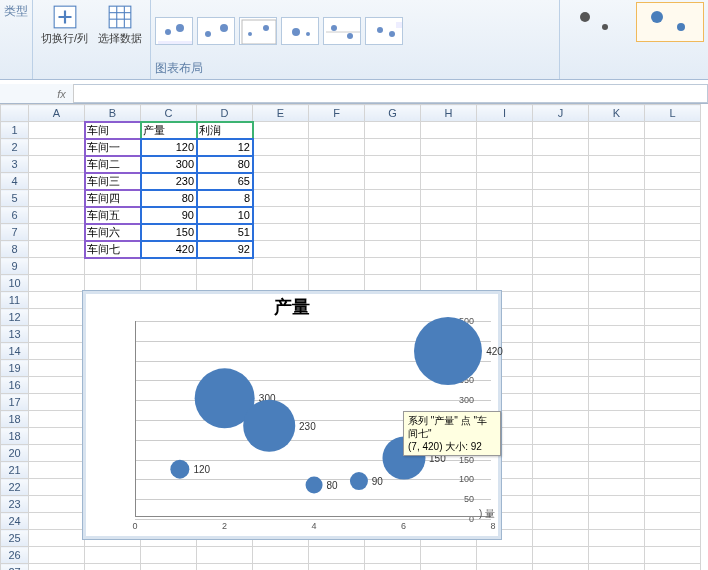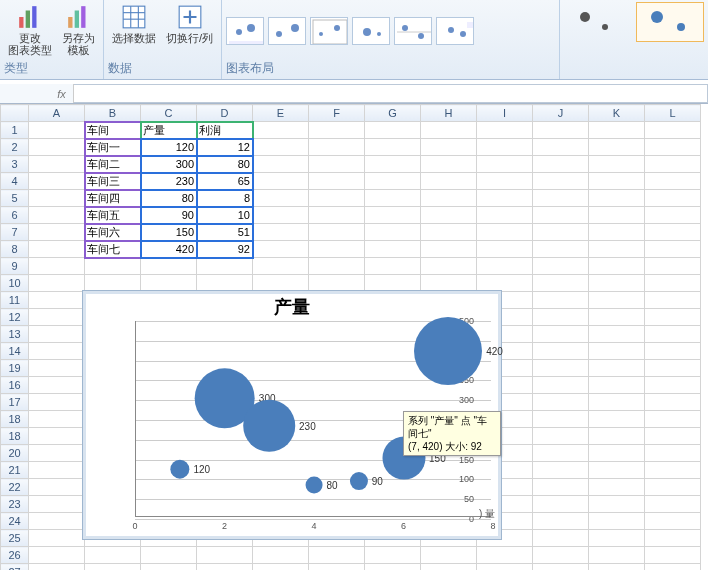--- a/index.html
+++ b/index.html
@@ -57,72 +57,47 @@
   .axis-line { position: absolute; background: #888; }
   
   .tooltip { position: absolute; background: #ffffe1; border: 1px solid #999; font-size: 10px; padding: 2px 4px; line-height: 13px; box-shadow: 1px 1px 2px rgba(0,0,0,0.2); }
   .leg { position:absolute; right:6px; bottom:18px; font-size:10px; color:#555;}
 </style>
 </head>
 <body>
 
 <div class="ribbon">
   <div class="ribbon-group">
+    <div class="ribbon-label">类型</div>
+  </div>
+
+  <div class="ribbon-group">
     <div class="ribbon-group-btns">
       <div class="ribbon-btn">
         <div class="ribbon-icon">
           <svg viewBox="0 0 24 24">
-              <rect x="2" y="12" width="4" height="10" fill="#e06060"></rect>
-              <rect x="8" y="6" width="4" height="16" fill="#60a060"></rect>
-              <rect x="14" y="2" width="4" height="20" fill="#6060e0"></rect>
+              <rect x="2" y="2" width="20" height="20" fill="#fff" stroke="#5080c0"></rect>
+              <path d="M6 12 L18 12 M12 6 L12 18" stroke="#5080c0" stroke-width="2"></path>
             </svg>
         </div>
-        <span style="white-space: pre-line;">更改
-图表类型</span>
+        <span>切换行/列</span>
       </div>
-      <div class="ribbon-btn">
-        <div class="ribbon-icon">
-          <svg viewBox="0 0 24 24">
-              <rect x="2" y="12" width="4" height="10" fill="#e0a060"></rect>
-              <rect x="8" y="6" width="4" height="16" fill="#60c0a0"></rect>
-              <rect x="14" y="2" width="4" height="20" fill="#a060e0"></rect>
-            </svg>
-        </div>
-        <span style="white-space: pre-line;">另存为
-模板</span>
-      </div>
-    </div>
-    <div class="ribbon-label">类型</div>
-  </div>
-
-  <div class="ribbon-group">
-    <div class="ribbon-group-btns">
       <div class="ribbon-btn">
         <div class="ribbon-icon">
           <svg viewBox="0 0 24 24">
               <rect x="2" y="2" width="20" height="20" fill="#fff" stroke="#5080c0"></rect>
               <line x1="2" y1="8" x2="22" y2="8" stroke="#5080c0"></line>
               <line x1="2" y1="14" x2="22" y2="14" stroke="#5080c0"></line>
               <line x1="9" y1="2" x2="9" y2="22" stroke="#5080c0"></line>
               <line x1="16" y1="2" x2="16" y2="22" stroke="#5080c0"></line>
             </svg>
         </div>
         <span>选择数据</span>
       </div>
-      <div class="ribbon-btn">
-        <div class="ribbon-icon">
-          <svg viewBox="0 0 24 24">
-              <rect x="2" y="2" width="20" height="20" fill="#fff" stroke="#5080c0"></rect>
-              <path d="M6 12 L18 12 M12 6 L12 18" stroke="#5080c0" stroke-width="2"></path>
-            </svg>
-        </div>
-        <span>切换行/列</span>
-      </div>
     </div>
-    <div class="ribbon-label">数据</div>
   </div>
 
   <div class="ribbon-group" style="flex:1">
     <div class="layout-gallery">
       <div class="layout-item"><svg>
             <circle cx="12" cy="14" r="3" fill="#6a8fc8"></circle>
             <circle cx="24" cy="10" r="4" fill="#6a8fc8"></circle>
             <rect x="2" y="23" width="34" height="3" fill="#eef"></rect>
           </svg></div>
       <div class="layout-item"><svg>

